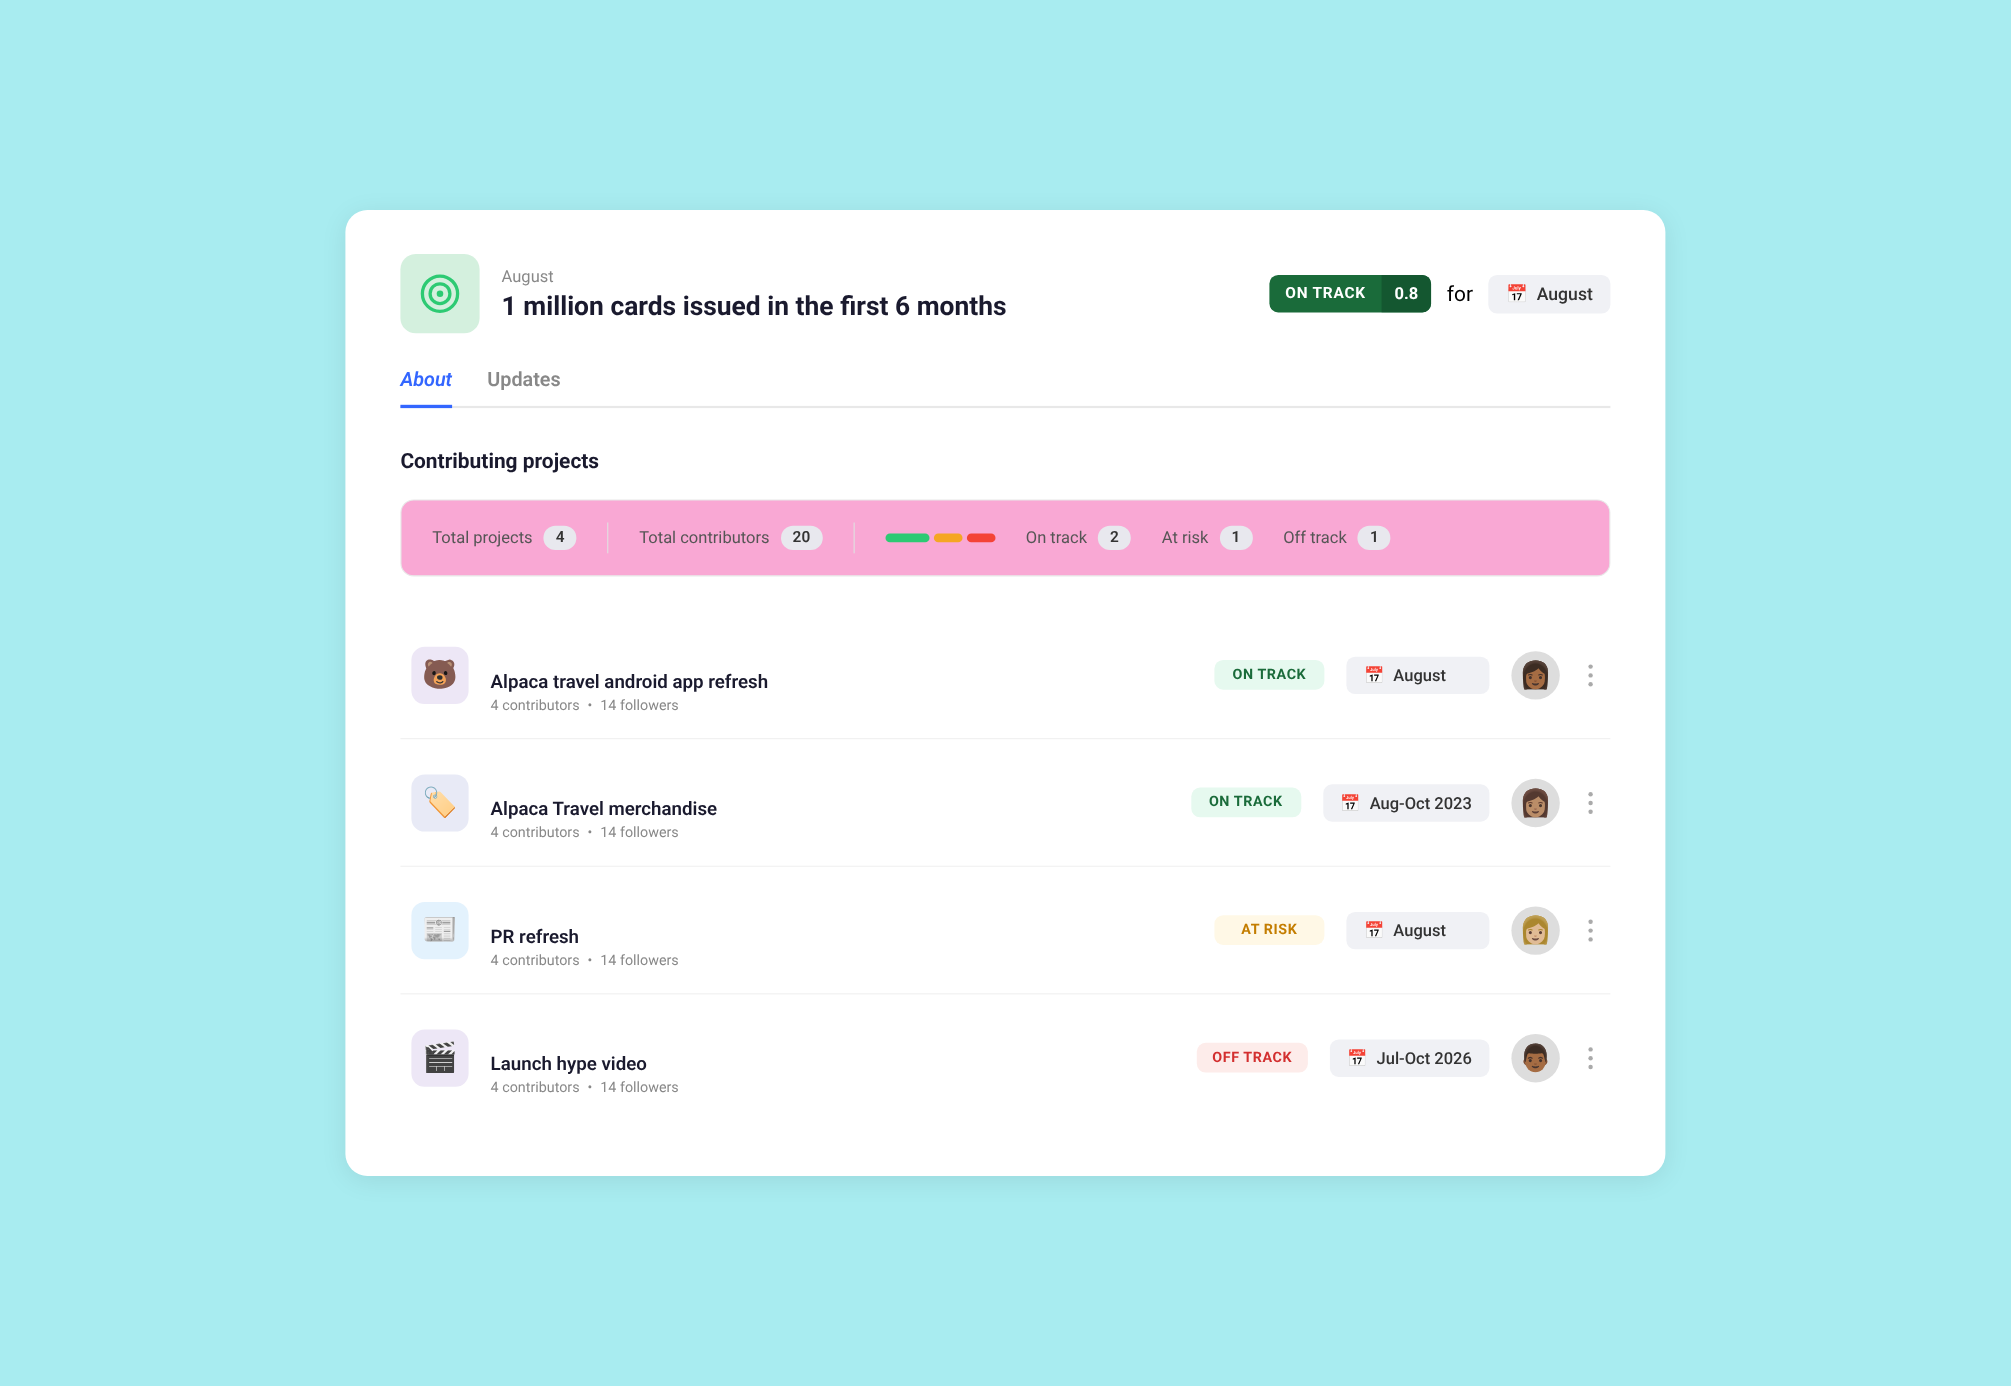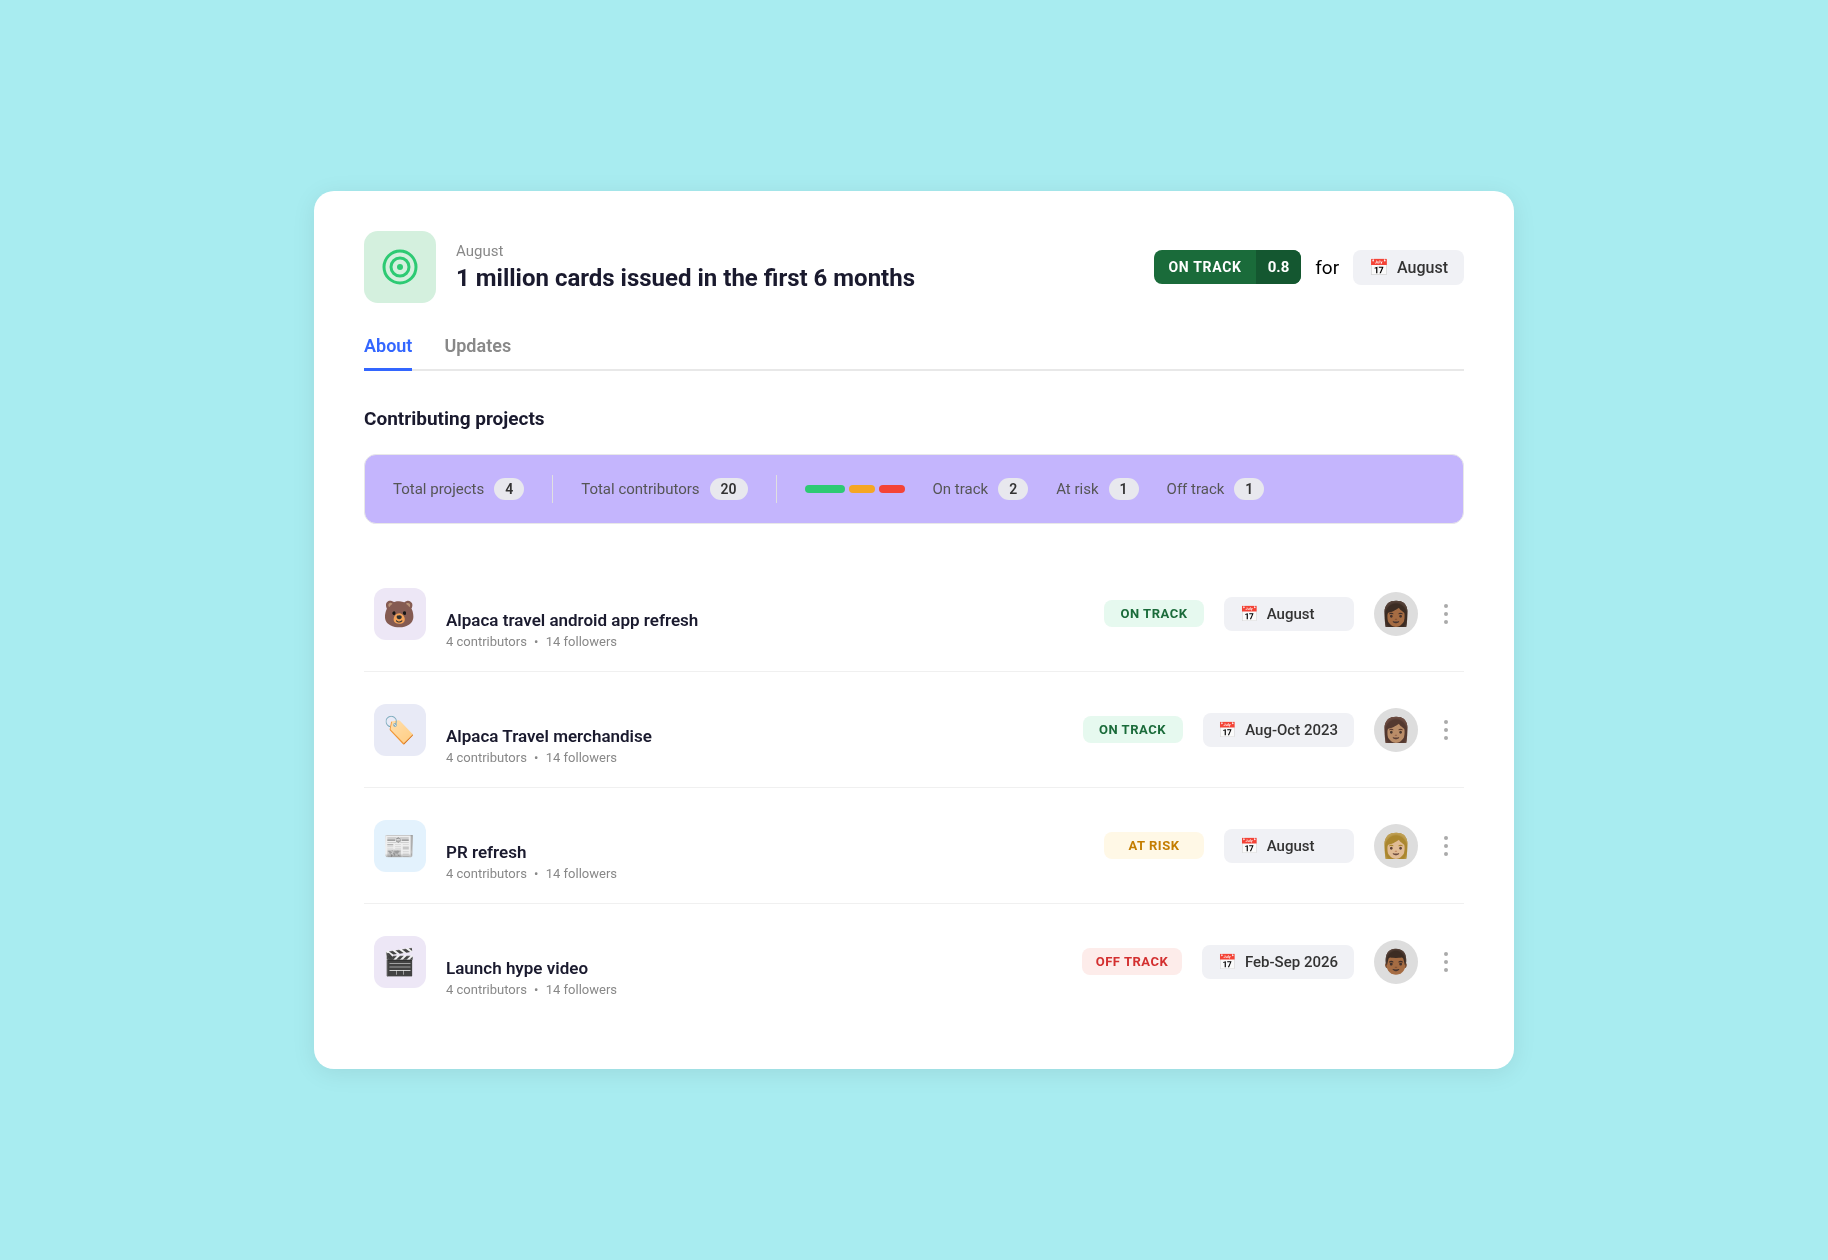--- a/index.html
+++ b/index.html
@@ -115,34 +115,35 @@
       font-weight: 600;
       padding-bottom: 12px;
       cursor: pointer;
       color: #888;
       border-bottom: 3px solid transparent;
       margin-bottom: -2px;
     }
     .tab.active {
       color: #3366ff;
       border-bottom-color: #3366ff;
+      font-style: italic;
     }
     
     .section-title {
       font-size: 19px;
       font-weight: 700;
       color: #1a1a2e;
       margin-bottom: 24px;
     }
     
     .stats-row {
       display: flex;
       align-items: center;
       gap: 28px;
-      background: #c4b5fd;
+      background: #f9a8d4;
       border: 1px solid #e8e8e8;
       border-radius: 12px;
       padding: 20px 28px;
       margin-bottom: 32px;
       flex-wrap: wrap;
     }
     .stat-item {
       display: flex;
       align-items: center;
       gap: 10px;
@@ -412,21 +413,21 @@
       <div class="project-name">Launch hype video</div>
       <div class="project-meta">
         <span>4 contributors</span>
         <span>•</span>
         <span>14 followers</span>
       </div>
     </div>
     <div class="status-badge status-off-track">OFF TRACK</div>
     <div class="date-badge">
       <span>📅</span>
-      <span>Feb-Sep 2026</span>
+      <span>Jul-Oct 2026</span>
     </div>
     <div class="avatar" style="background:#ddd;font-size:24px;">👨🏾</div>
     <div class="more-btn">
       <div class="more-dot"></div>
       <div class="more-dot"></div>
       <div class="more-dot"></div>
     </div>
   </div>
     </div>
 </div>

